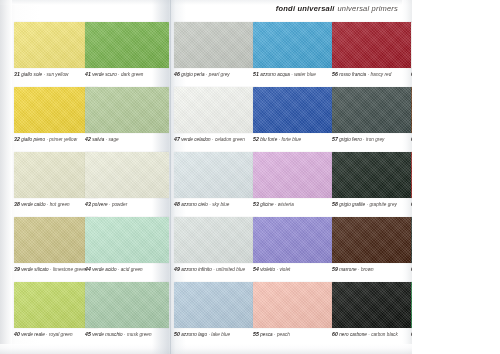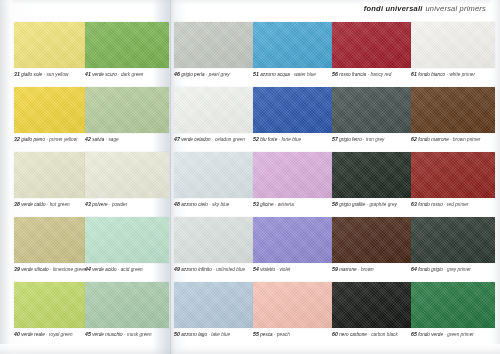--- a/index.html
+++ b/index.html
@@ -2,21 +2,21 @@
 <html><head>
 <meta charset="utf-8">
 <style>
   html,body{margin:0;padding:0;}
   body{
     width:500px;height:354px;overflow:hidden;
     background:#ffffff;
     font-family:"Liberation Sans", sans-serif;
   }
   #page{
-    position:relative;width:500px;height:354px;
+    position:relative;width:412px;height:354px;
     background:
       linear-gradient(90deg,#e9eaec 0px,#f7f7f8 7px,#fdfdfd 16px,#ffffff 40px),
       #ffffff;
     overflow:hidden;
   }
   
   .edge-left{
     position:absolute;left:0;top:0;width:12px;height:354px;
     background:linear-gradient(90deg,#dfe1e4 0%,#f2f3f4 55%,#ffffff 100%);
     opacity:.85;

